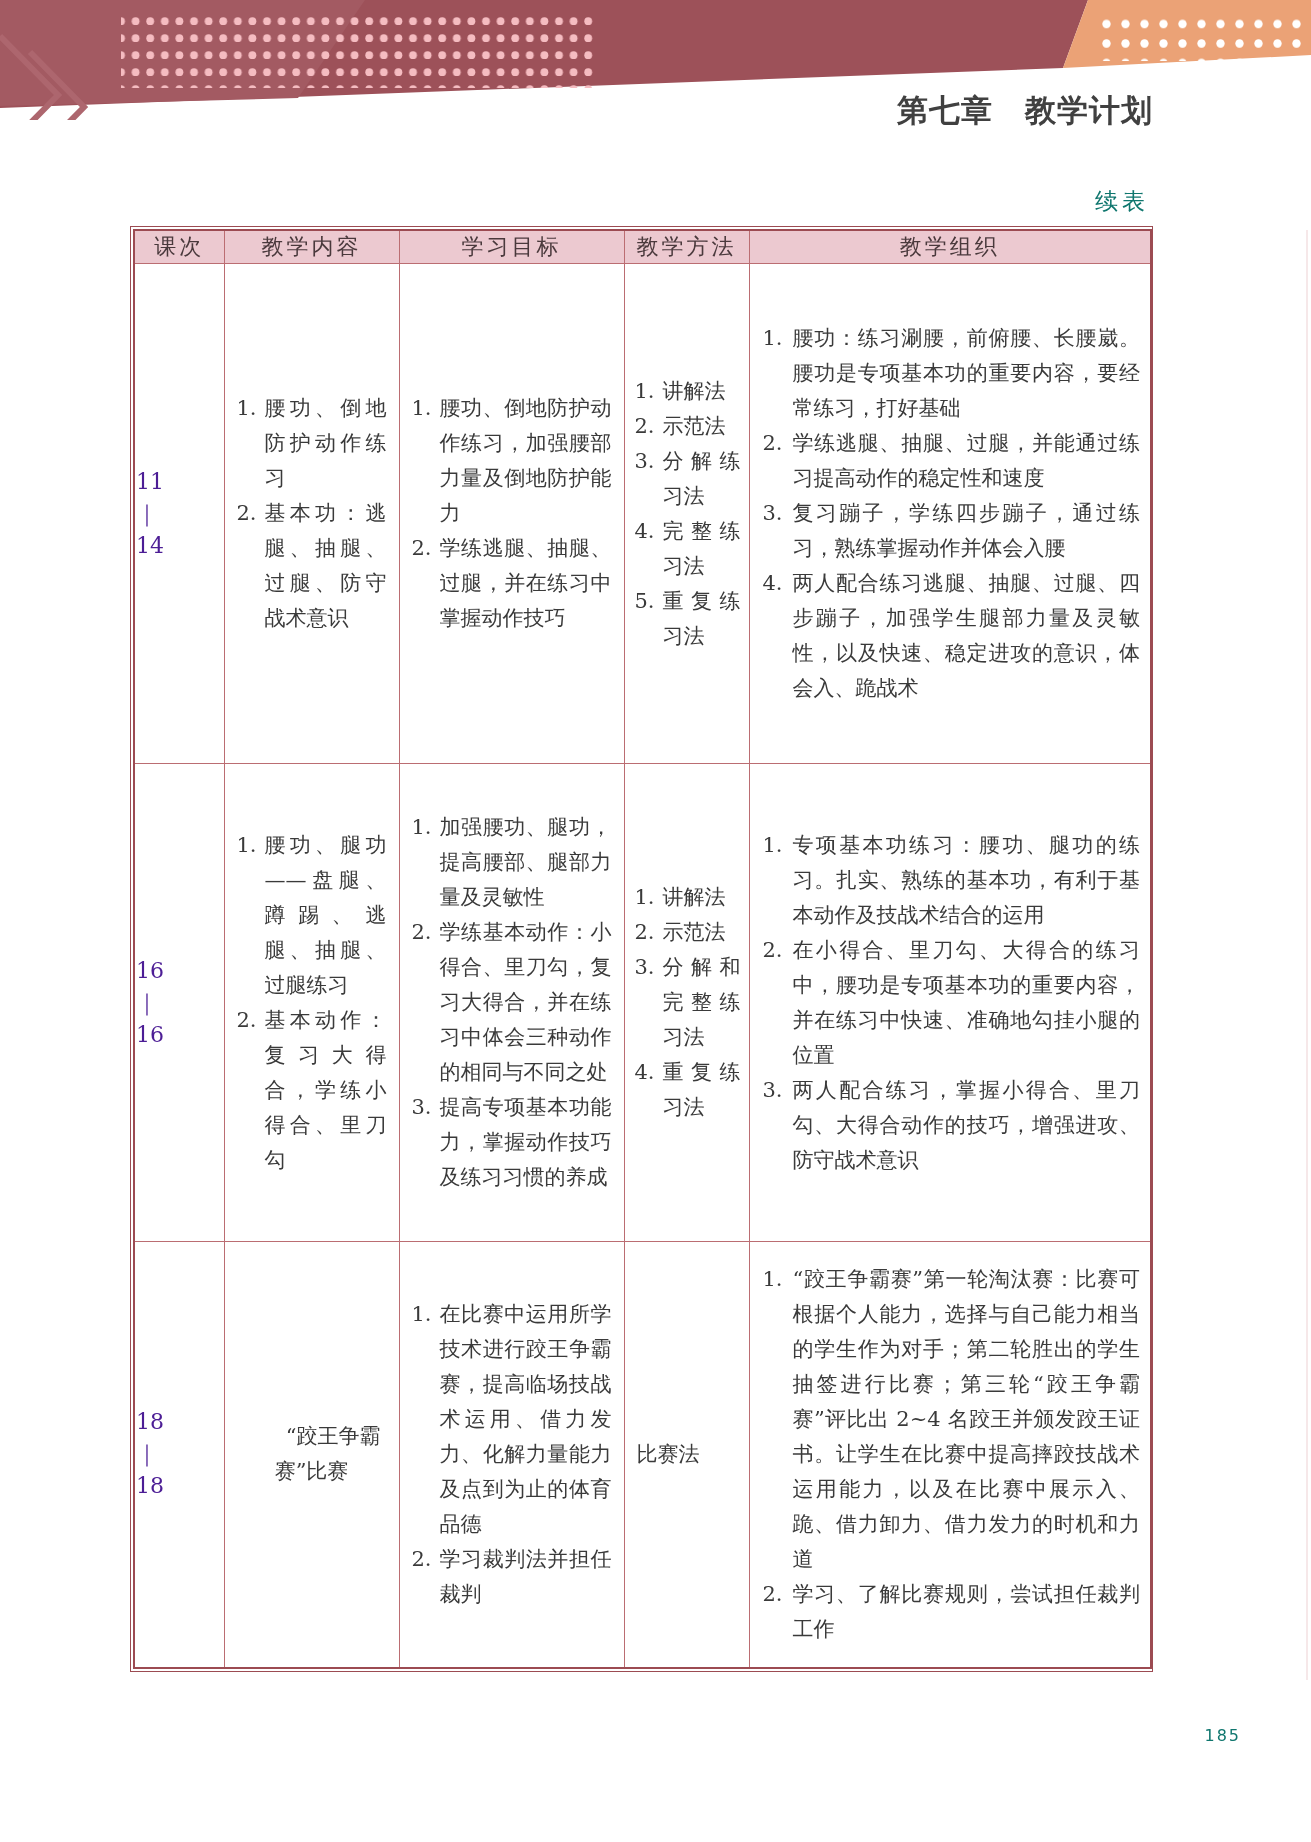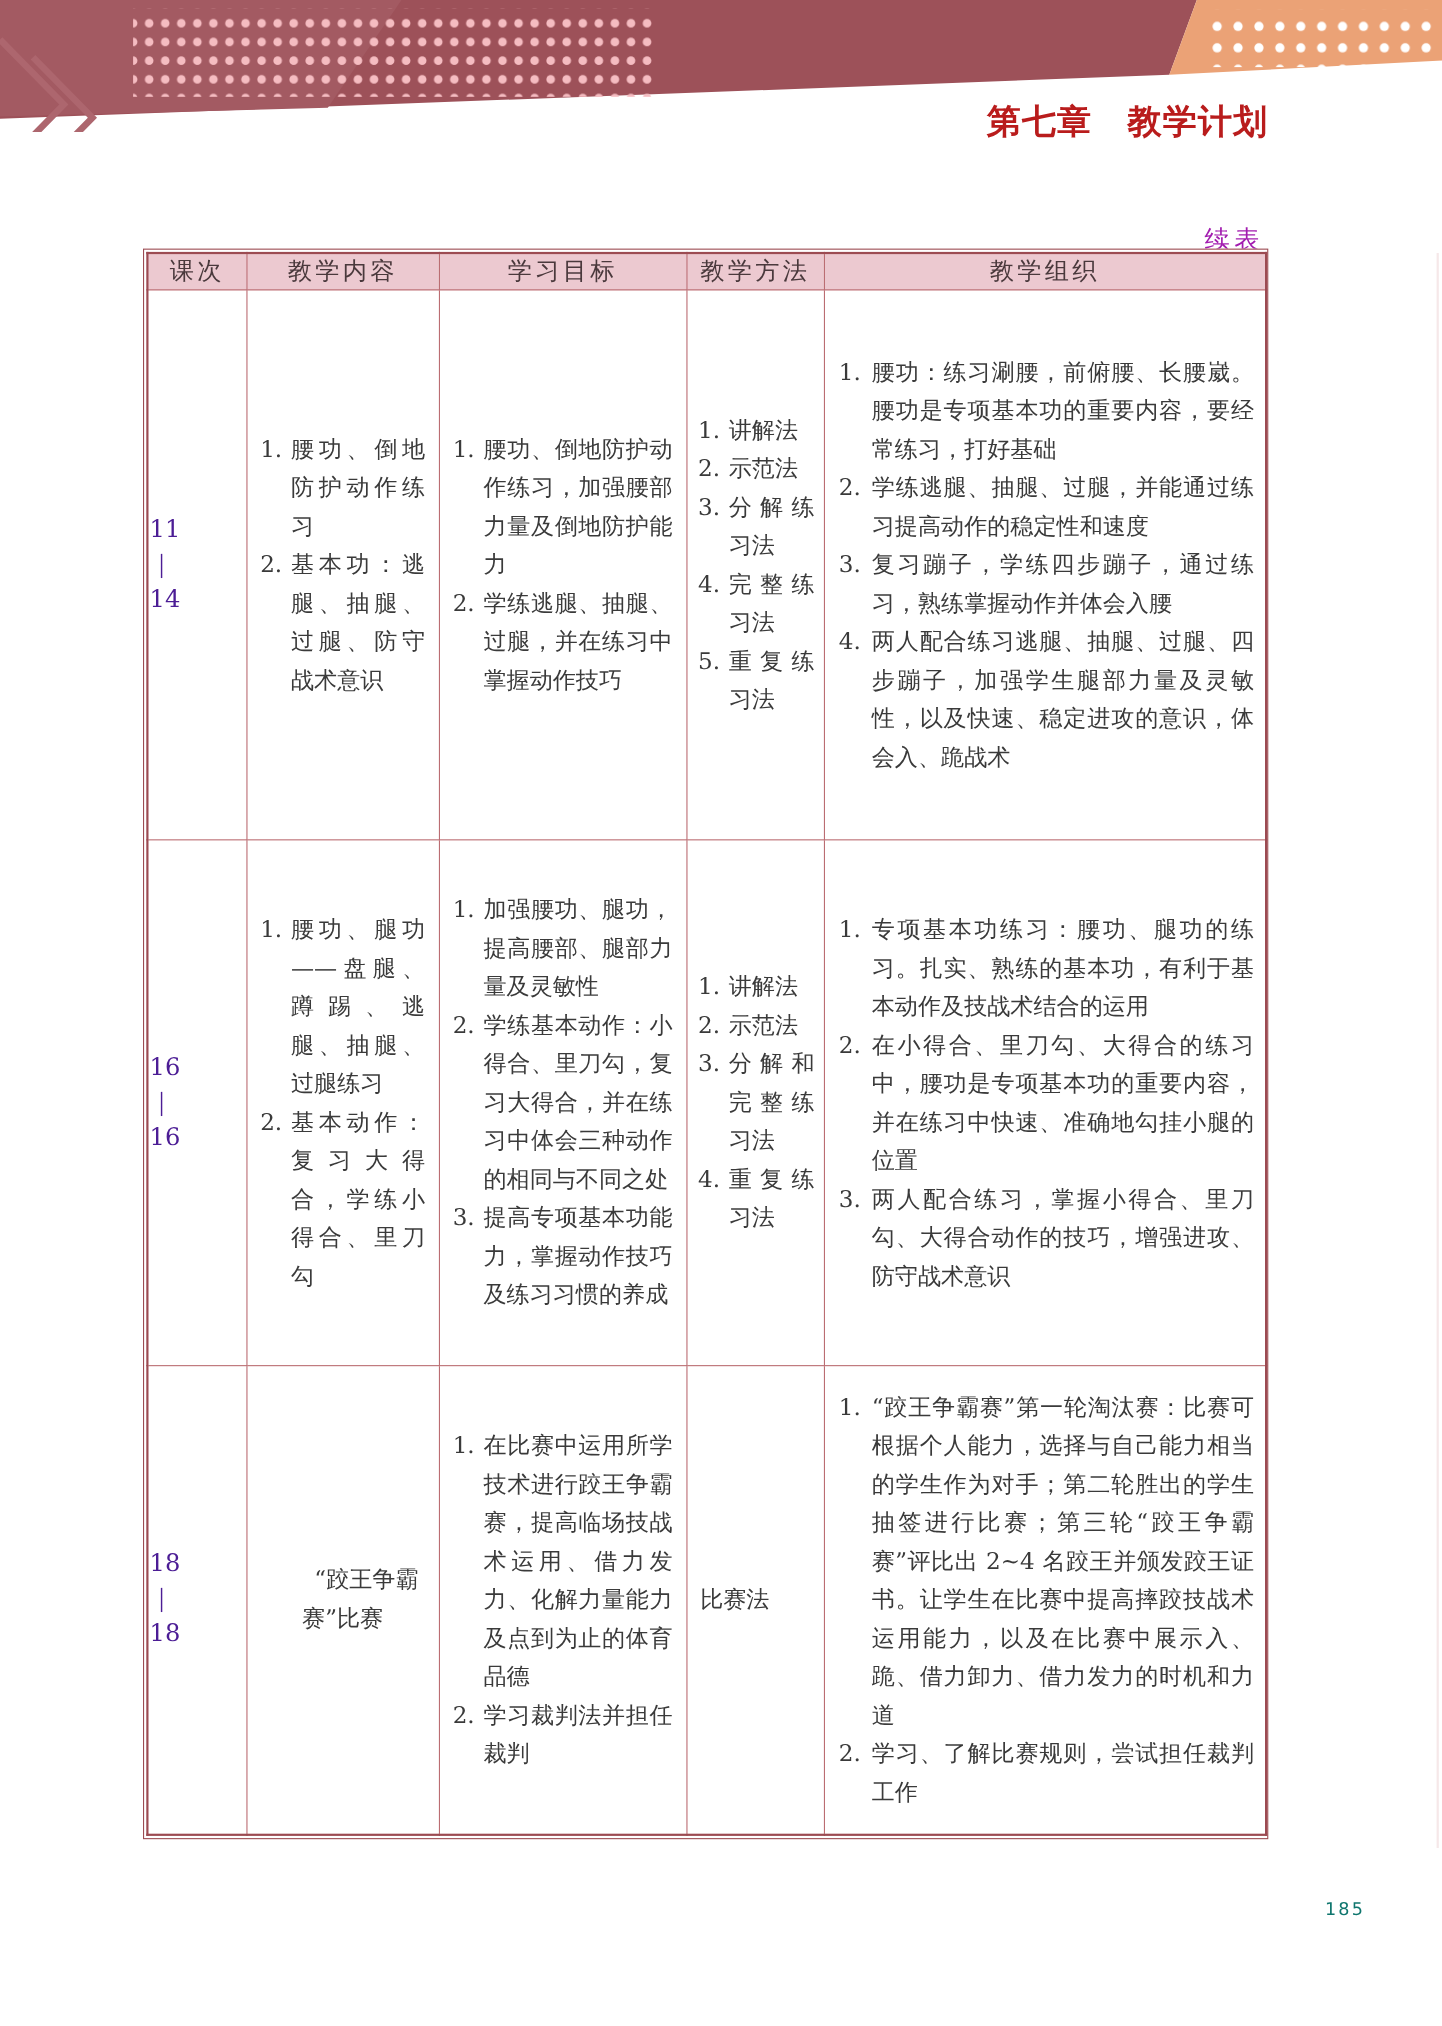--- a/index.html
+++ b/index.html
@@ -9,25 +9,25 @@
     background:#ffffff;
     overflow:hidden;
     font-family:"DejaVu Serif", serif;
     color:#3a3a3a;
   }
   .band{position:absolute;left:0;top:0;width:1311px;height:120px;}
   .chapter-title{
     position:absolute;right:158px;top:90px;
     font-family:"Liberation Sans", sans-serif;
     font-weight:bold;font-size:31px;letter-spacing:1px;
-    color:#b91c1c;white-space:nowrap;
+    color:#404040;white-space:nowrap;
   }
   .cont-note{
-    position:absolute;right:162px;top:202px;
-    font-size:23px;color:#a21caf;letter-spacing:4px;
+    position:absolute;right:162px;top:186px;
+    font-size:23px;color:#0f766e;letter-spacing:4px;
   }
   .table-wrap{
     position:absolute;left:130px;top:226px;width:1023px;
     border:1px solid #9c4b52;padding:2px;box-sizing:border-box;
     background:#fff;
   }
   table.plan{
     width:100%;border-collapse:collapse;table-layout:fixed;
     border:2px solid #9c4b52;
   }

